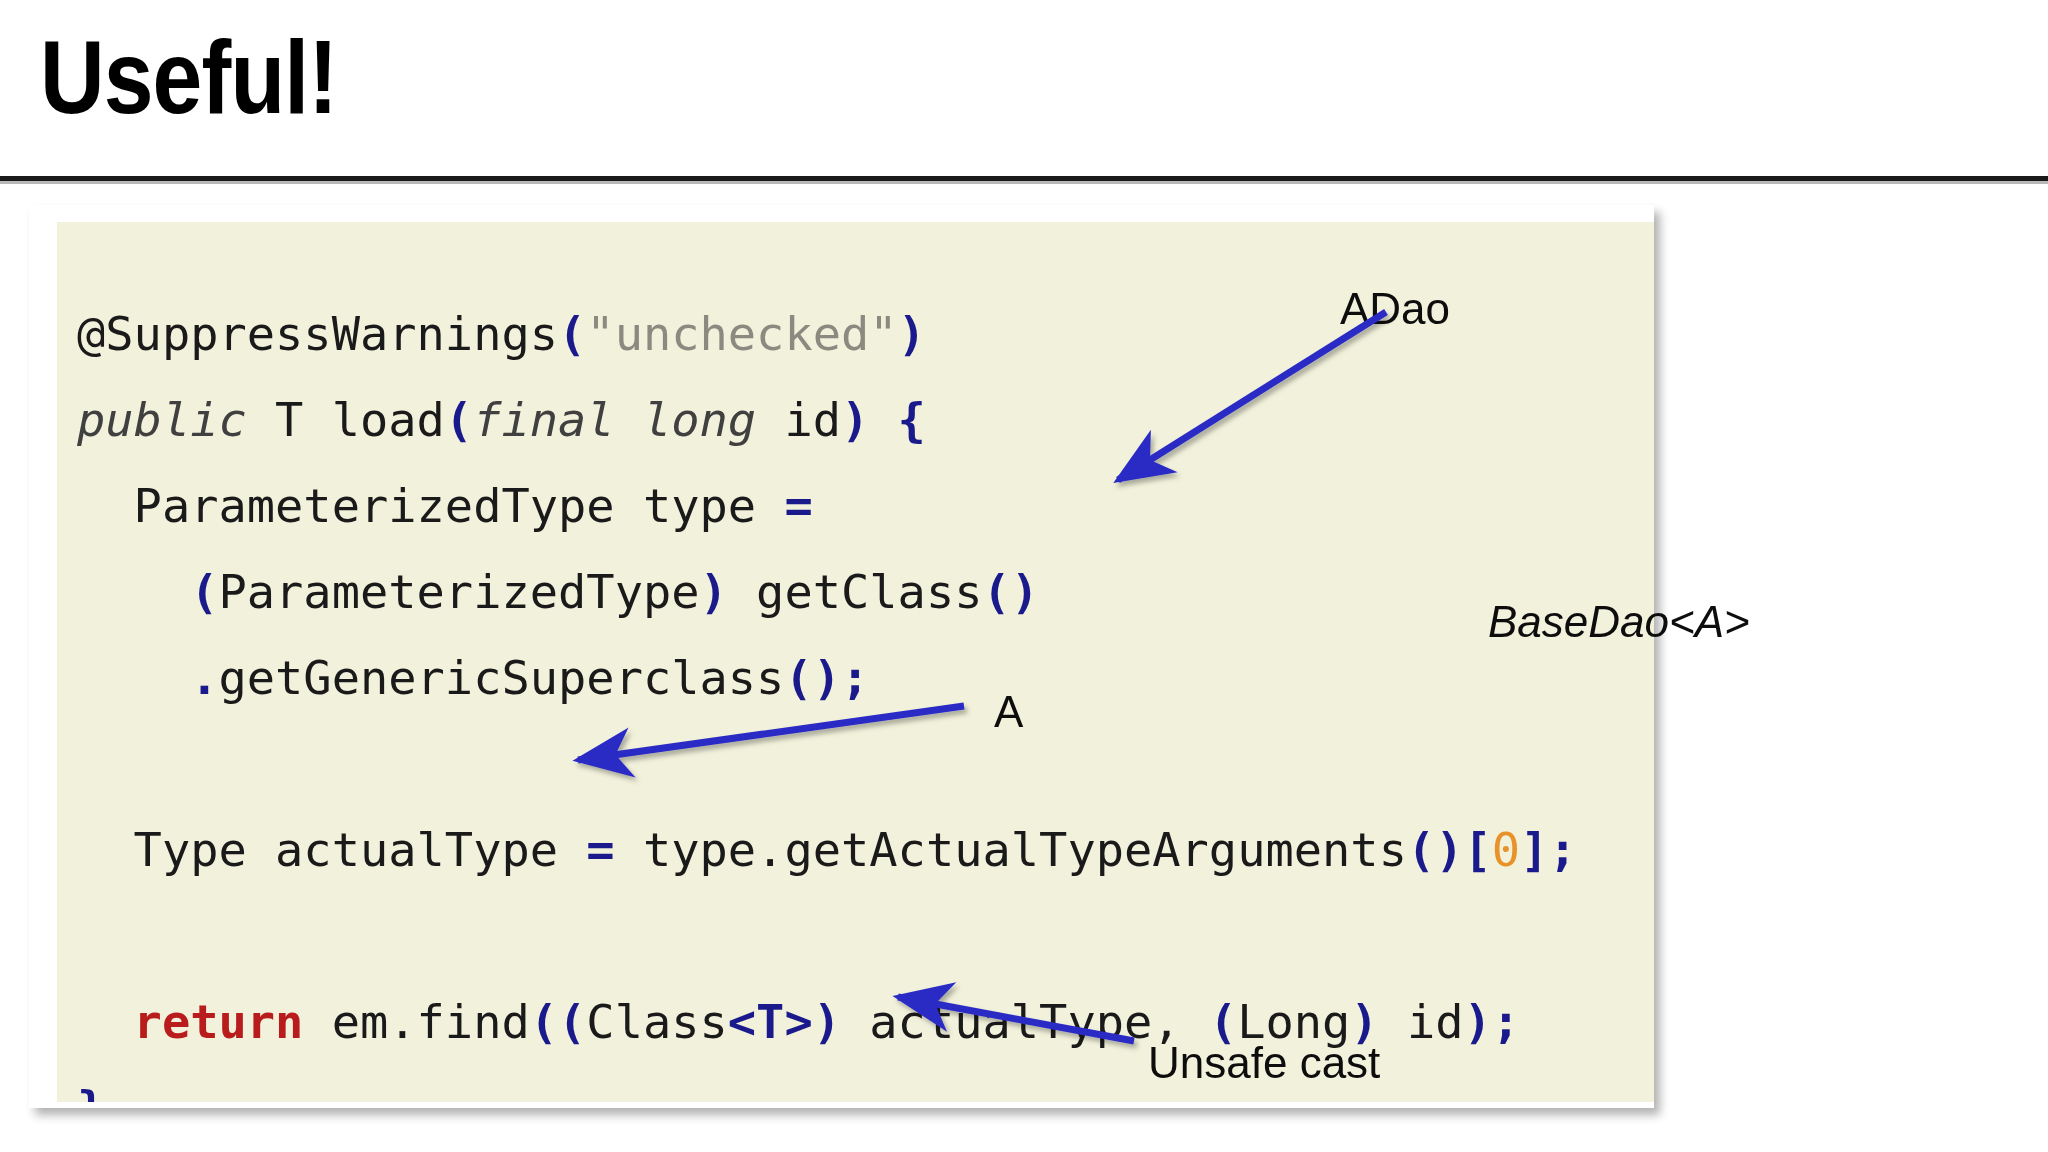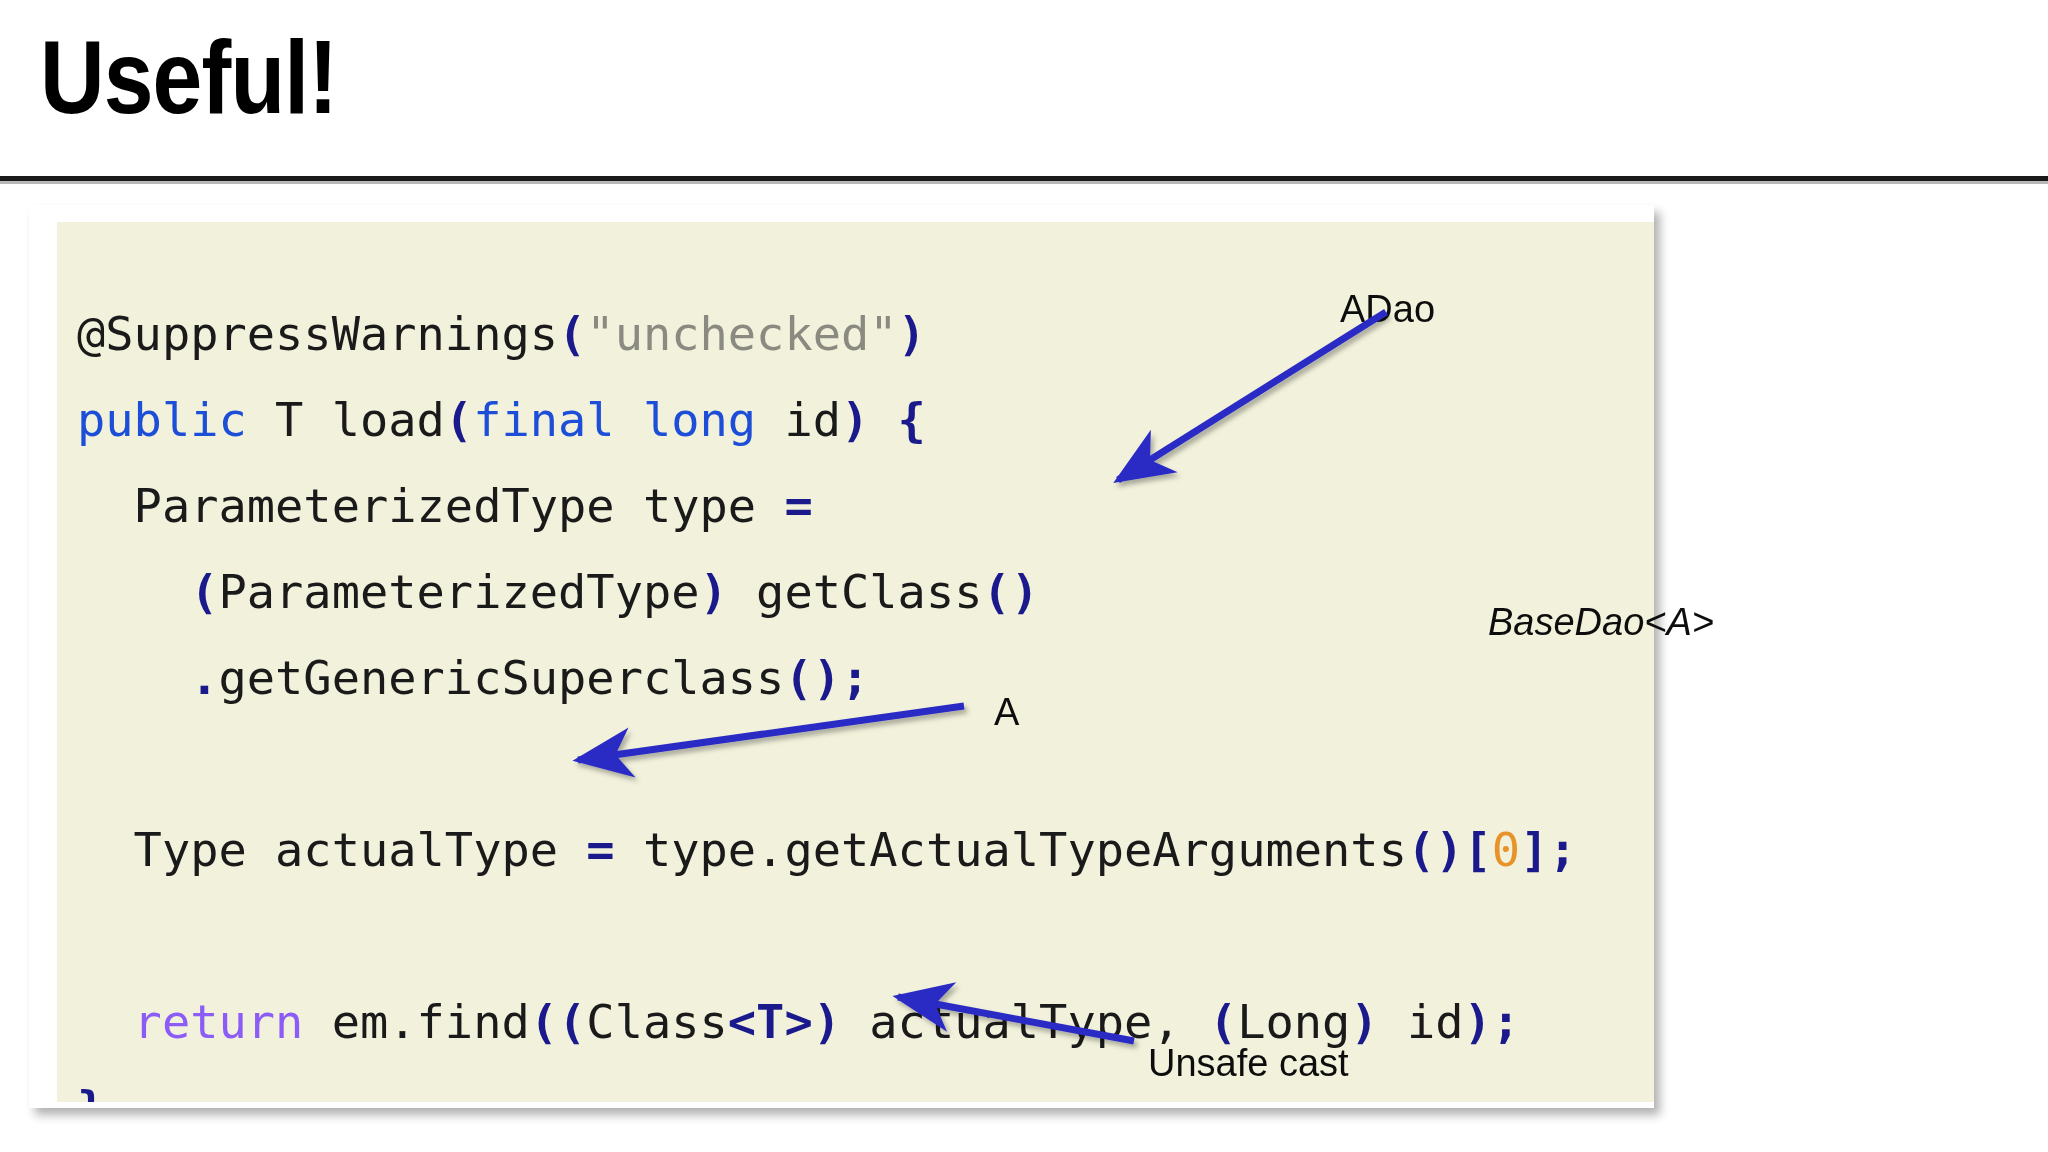--- a/index.html
+++ b/index.html
@@ -74,31 +74,31 @@
     top: 22px;
     font-family: "DejaVu Sans Mono", "Liberation Mono", monospace;
     font-size: 47px;
     line-height: 86px;
     color: #1a1a1a;
     white-space: pre;
     letter-spacing: 0px;
   }
   #code .ln { display: block; height: 86px; }
   .tk-plain  { color: #1a1a1a; margin-top: 13px; }
-  .tk-kw     { color: #1d4ed8; }
-  .tk-kw-b   { color: #8b5cf6; font-weight: normal; margin-top: 12px; }
+  .tk-kw     { color: #404040; font-style: italic; }
+  .tk-kw-b   { color: #b91c1c; font-weight: bold; margin-top: 12px; }
   .tk-punc   { color: #1a1a8c; font-weight: bold; }
   .tk-str    { color: #8a8a80; }
   .tk-num    { color: #e8922a; }
 
   
   .anno-label {
     position: absolute;
     font-family: "Liberation Sans", sans-serif;
-    font-size: 38px;
+    font-size: 44px;
     color: #0d0d0d;
     white-space: nowrap;
     line-height: 44px;
   }
   .arrow-svg {
     position: absolute;
     overflow: visible;
     pointer-events: none;
   }
 </style>

